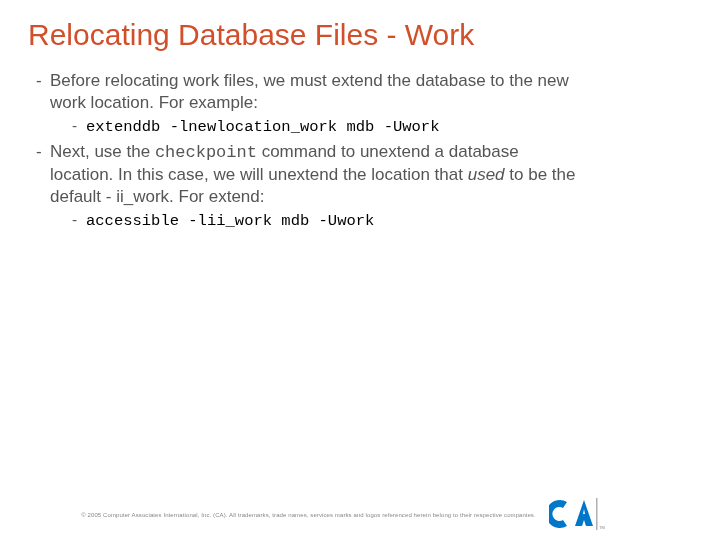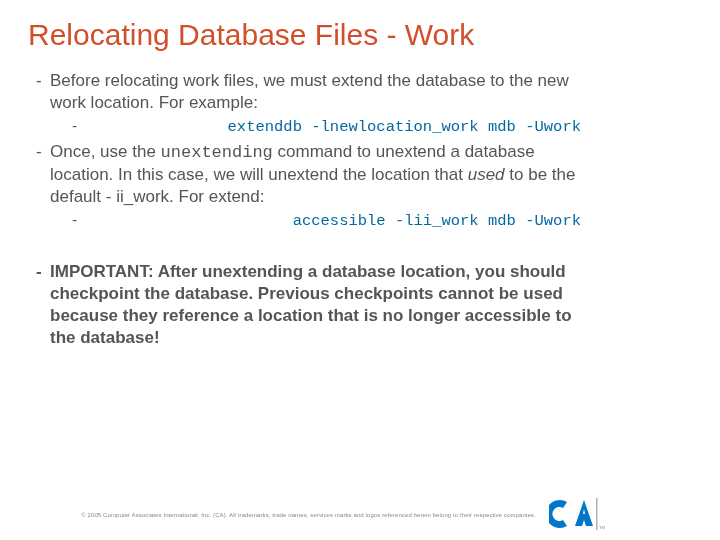--- a/index.html
+++ b/index.html
@@ -51,22 +51,21 @@
   ul.sub {
     list-style: none;
     margin: 2px 0 4px 0;
     padding: 0 0 0 22px;
   }
   ul.sub > li {
     position: relative;
     padding-left: 14px;
     font-size: 15.5px;
     line-height: 1.28;
-    color: #0369a1;
-    text-align: right;
+    color: #000000;
   }
   ul.sub > li::before {
     content: "-";
     position: absolute;
     left: 0;
     top: 0;
     color: #555;
   }
   .mono {
     font-family: "Courier New", Courier, monospace;
@@ -112,37 +111,32 @@
       <span>Before relocating work files, we must extend the database to the new work location.  For example:</span>
       <ul class="sub">
         <li>
           <span class="mono">extenddb -lnewlocation_work mdb -Uwork</span>
         </li>
       </ul>
     </li>
 
 
     <li>
-      <span>Once, use the </span><span class="mono">unextending</span><span> command to unextend a database location.  In this case, we will unextend the location that </span><span class="italic">used</span><span> to be the default - ii_work.  For extend:</span>
+      <span>Next, use the </span><span class="mono">checkpoint</span><span> command to unextend a database location.  In this case, we will unextend the location that </span><span class="italic">used</span><span> to be the default - ii_work.  For extend:</span>
       <ul class="sub">
         <li>
           <span class="mono">accessible -lii_work mdb -Uwork</span>
         </li>
       </ul>
     </li>
 
   </ul>
 
   <div class="gap"></div>
 
-  <ul class="top">
-    <li class="bold">
-      <span>IMPORTANT: After unextending a database location, you should checkpoint the database.  Previous checkpoints cannot be used because they reference a location that is no longer accessible to the database!</span>
-    </li>
-  </ul>
 
   <div class="footer">© 2005 Computer Associates International, Inc. (CA). All trademarks, trade names, services marks and logos referenced herein belong to their respective companies.</div>
 
   <svg class="logo" viewBox="0 0 56 36">
     <rect x="47" y="2" width="1.5" height="32" fill="#b0b0b0"></rect>
     <path d="M 18 6
              A 14 14 0 1 0 18 30
              L 14 24
              A 7 7 0 1 1 14 12
              Z" fill="#0077c8"></path>

